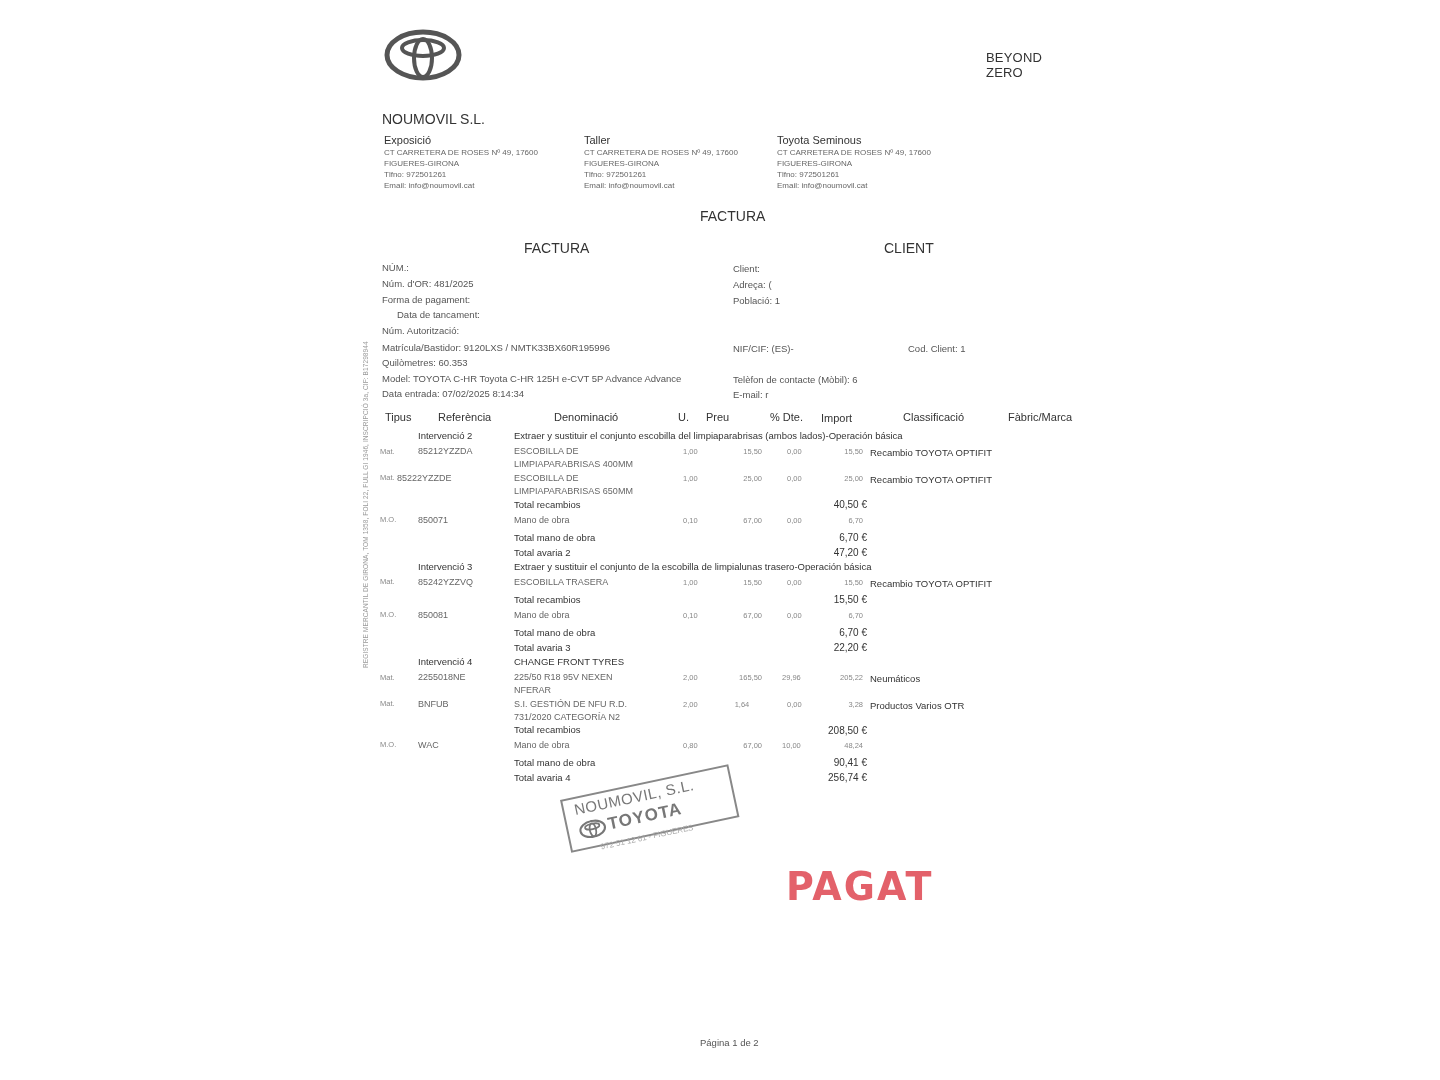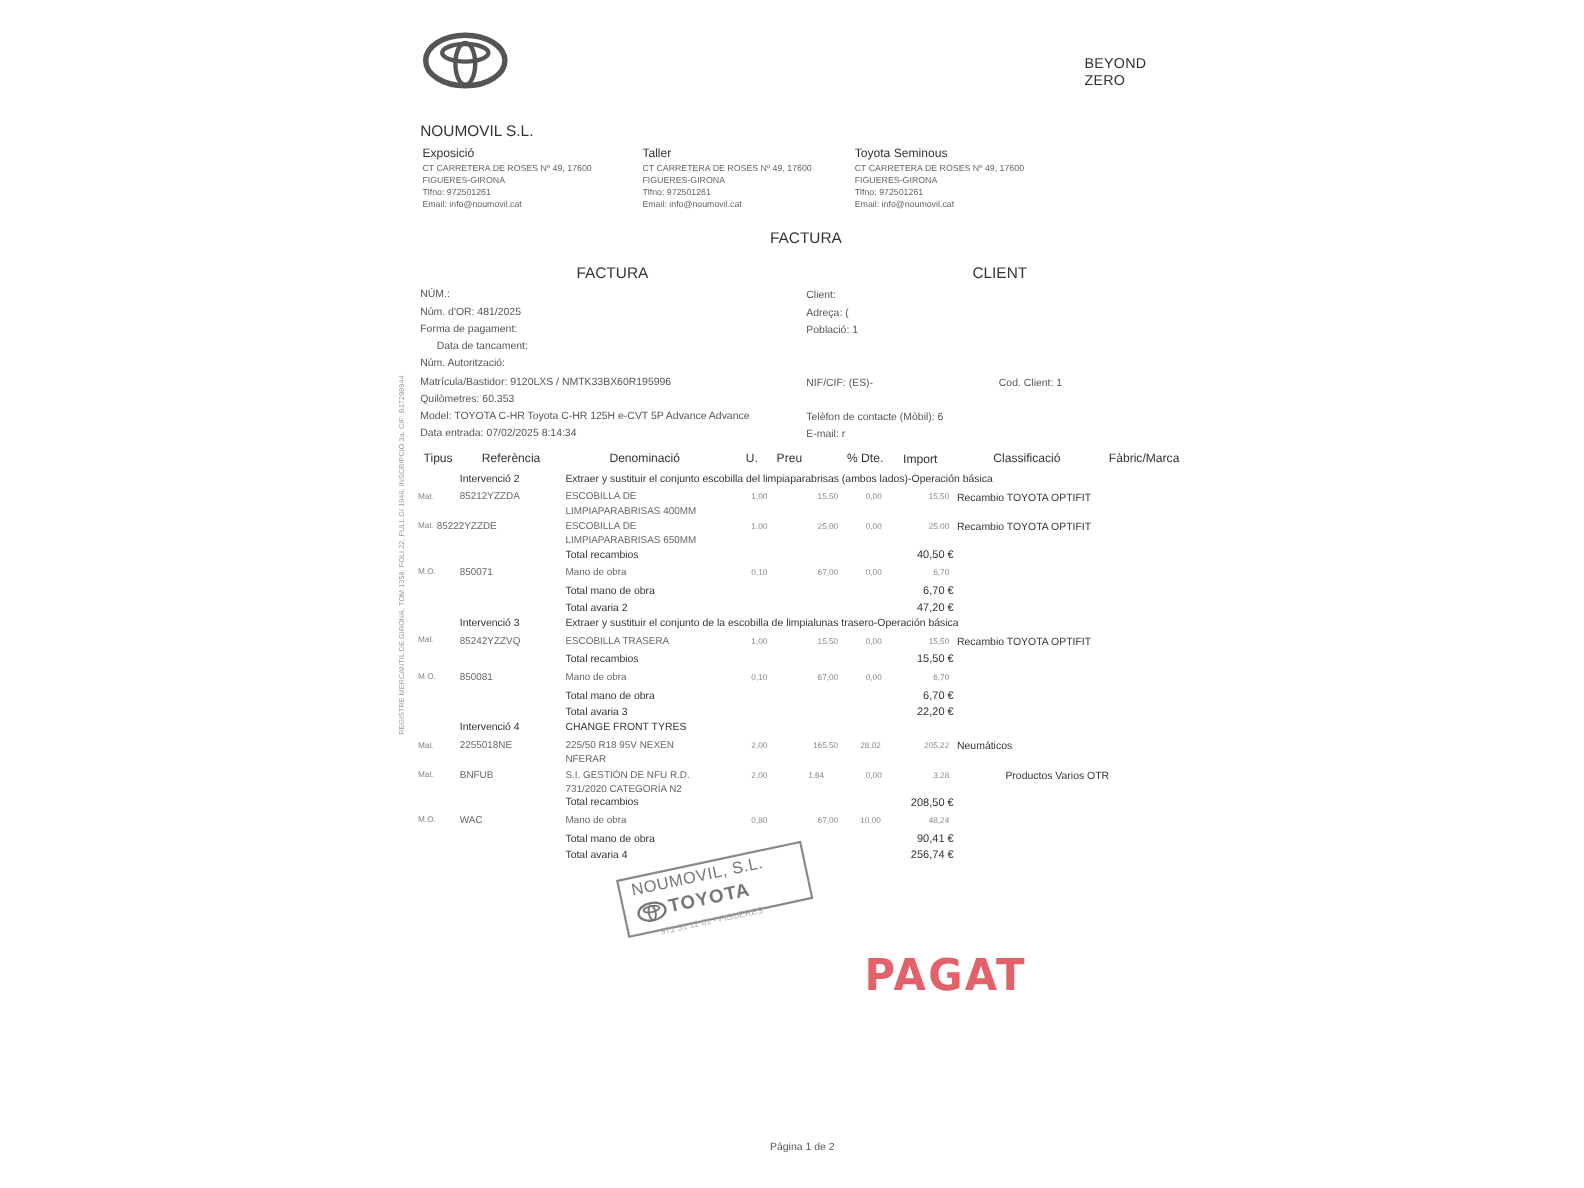--- a/index.html
+++ b/index.html
@@ -177,34 +177,34 @@
   <div class="interv" style="left:418px;top:656px;">Intervenció 4</div>
   <div class="interv" style="left:514px;top:656px;">CHANGE FRONT TYRES</div>
 
   <div>
     <div class="cell small" style="left:380px;top:673px;">Mat.</div>
     <div class="cell" style="left:418px;top:672px;">2255018NE</div>
     <div class="cell" style="left:514px;top:672px;">225/50 R18 95V NEXEN</div>
     <div class="cell" style="left:514px;top:685px;">NFERAR</div>
     <div class="cell small" style="left:683px;top:673px;">2,00</div>
     <div class="cell small right" style="left:722px;top:673px;width:40px;">165,50</div>
-    <div class="cell small" style="left:782px;top:673px;">28,02</div>
+    <div class="cell small" style="left:782px;top:673px;">29,96</div>
     <div class="cell small right" style="left:823px;top:673px;width:40px;">205,22</div>
     <div class="cell dark" style="left:870px;top:673px;">Neumáticos</div>
   </div>
   <div>
     <div class="cell small" style="left:380px;top:699px;">Mat.</div>
     <div class="cell" style="left:418px;top:699px;">BNFUB</div>
     <div class="cell" style="left:514px;top:699px;">S.I. GESTIÓN DE NFU R.D.</div>
     <div class="cell" style="left:514px;top:712px;">731/2020 CATEGORÍA N2</div>
     <div class="cell small" style="left:683px;top:700px;">2,00</div>
     <div class="cell small right" style="left:722px;top:700px;width:40px;text-align:center;">1,64</div>
     <div class="cell small" style="left:787px;top:700px;">0,00</div>
     <div class="cell small right" style="left:823px;top:700px;width:40px;">3,28</div>
-    <div class="cell dark" style="left:870px;top:700px;margin-left:44px;">Productos Varios OTR</div>
+    <div class="cell dark" style="left:870px;top:700px;">Productos Varios OTR</div>
   </div>
   <div class="tot" style="left:514px;top:724px;">Total recambios</div>
   <div class="totv" style="left:797px;top:725px;">208,50 €</div>
 
   <div>
     <div class="cell small" style="left:380px;top:740px;">M.O.</div>
     <div class="cell" style="left:418px;top:740px;">WAC</div>
     <div class="cell" style="left:514px;top:740px;">Mano de obra</div>
     <div class="cell small" style="left:683px;top:741px;">0,80</div>
     <div class="cell small right" style="left:722px;top:741px;width:40px;">67,00</div>

